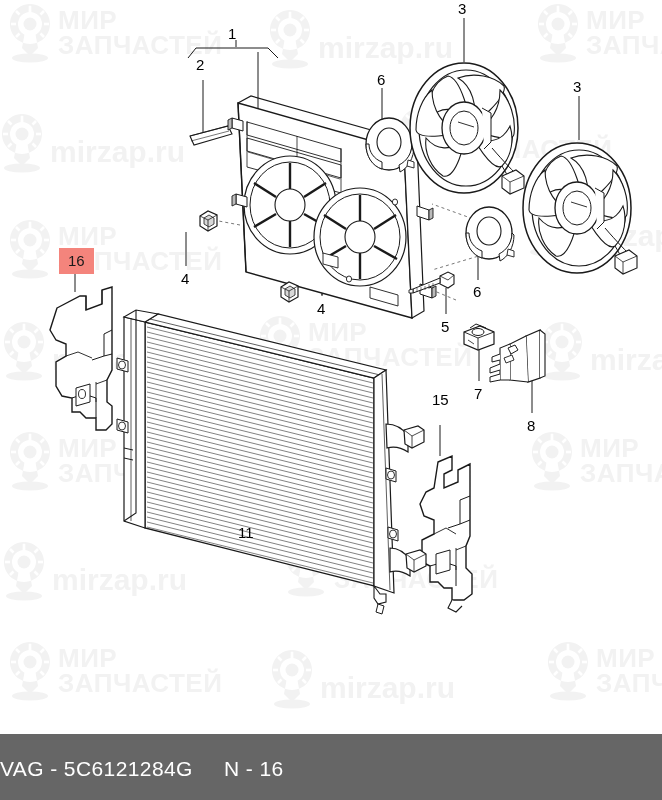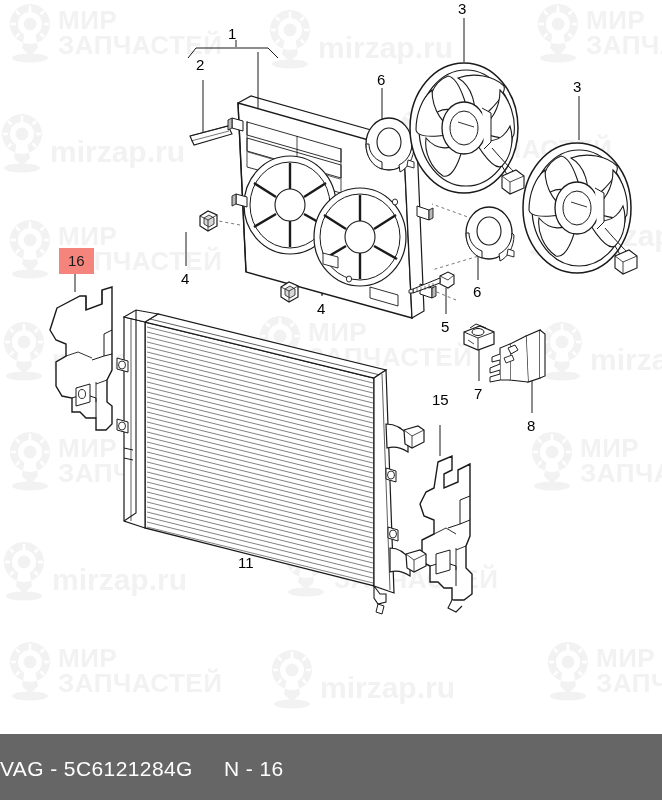--- a/index.html
+++ b/index.html
@@ -778,21 +778,21 @@
   <div class="lbl" style="left:196px;top:57px;">2</div>
   <div class="lbl" style="left:458px;top:1px;">3</div>
   <div class="lbl" style="left:573px;top:79px;">3</div>
   <div class="lbl" style="left:181px;top:271px;">4</div>
   <div class="lbl" style="left:317px;top:301px;">4</div>
   <div class="lbl" style="left:441px;top:319px;">5</div>
   <div class="lbl" style="left:377px;top:72px;">6</div>
   <div class="lbl" style="left:473px;top:284px;">6</div>
   <div class="lbl" style="left:474px;top:386px;">7</div>
   <div class="lbl" style="left:527px;top:418px;">8</div>
-  <div class="lbl" style="left:238px;top:555px;">11</div>
+  <div class="lbl" style="left:238px;top:525px;">11</div>
   <div class="lbl" style="left:432px;top:392px;">15</div>
   <div class="lbl hl" style="left:59px;top:236px;margin-top:12px;">16</div>
 
   <div id="footer">
     <div class="ftxt">VAG - 5C6121284G     N - 16</div>
   </div>
 
 </div>
 
 </body></html>

